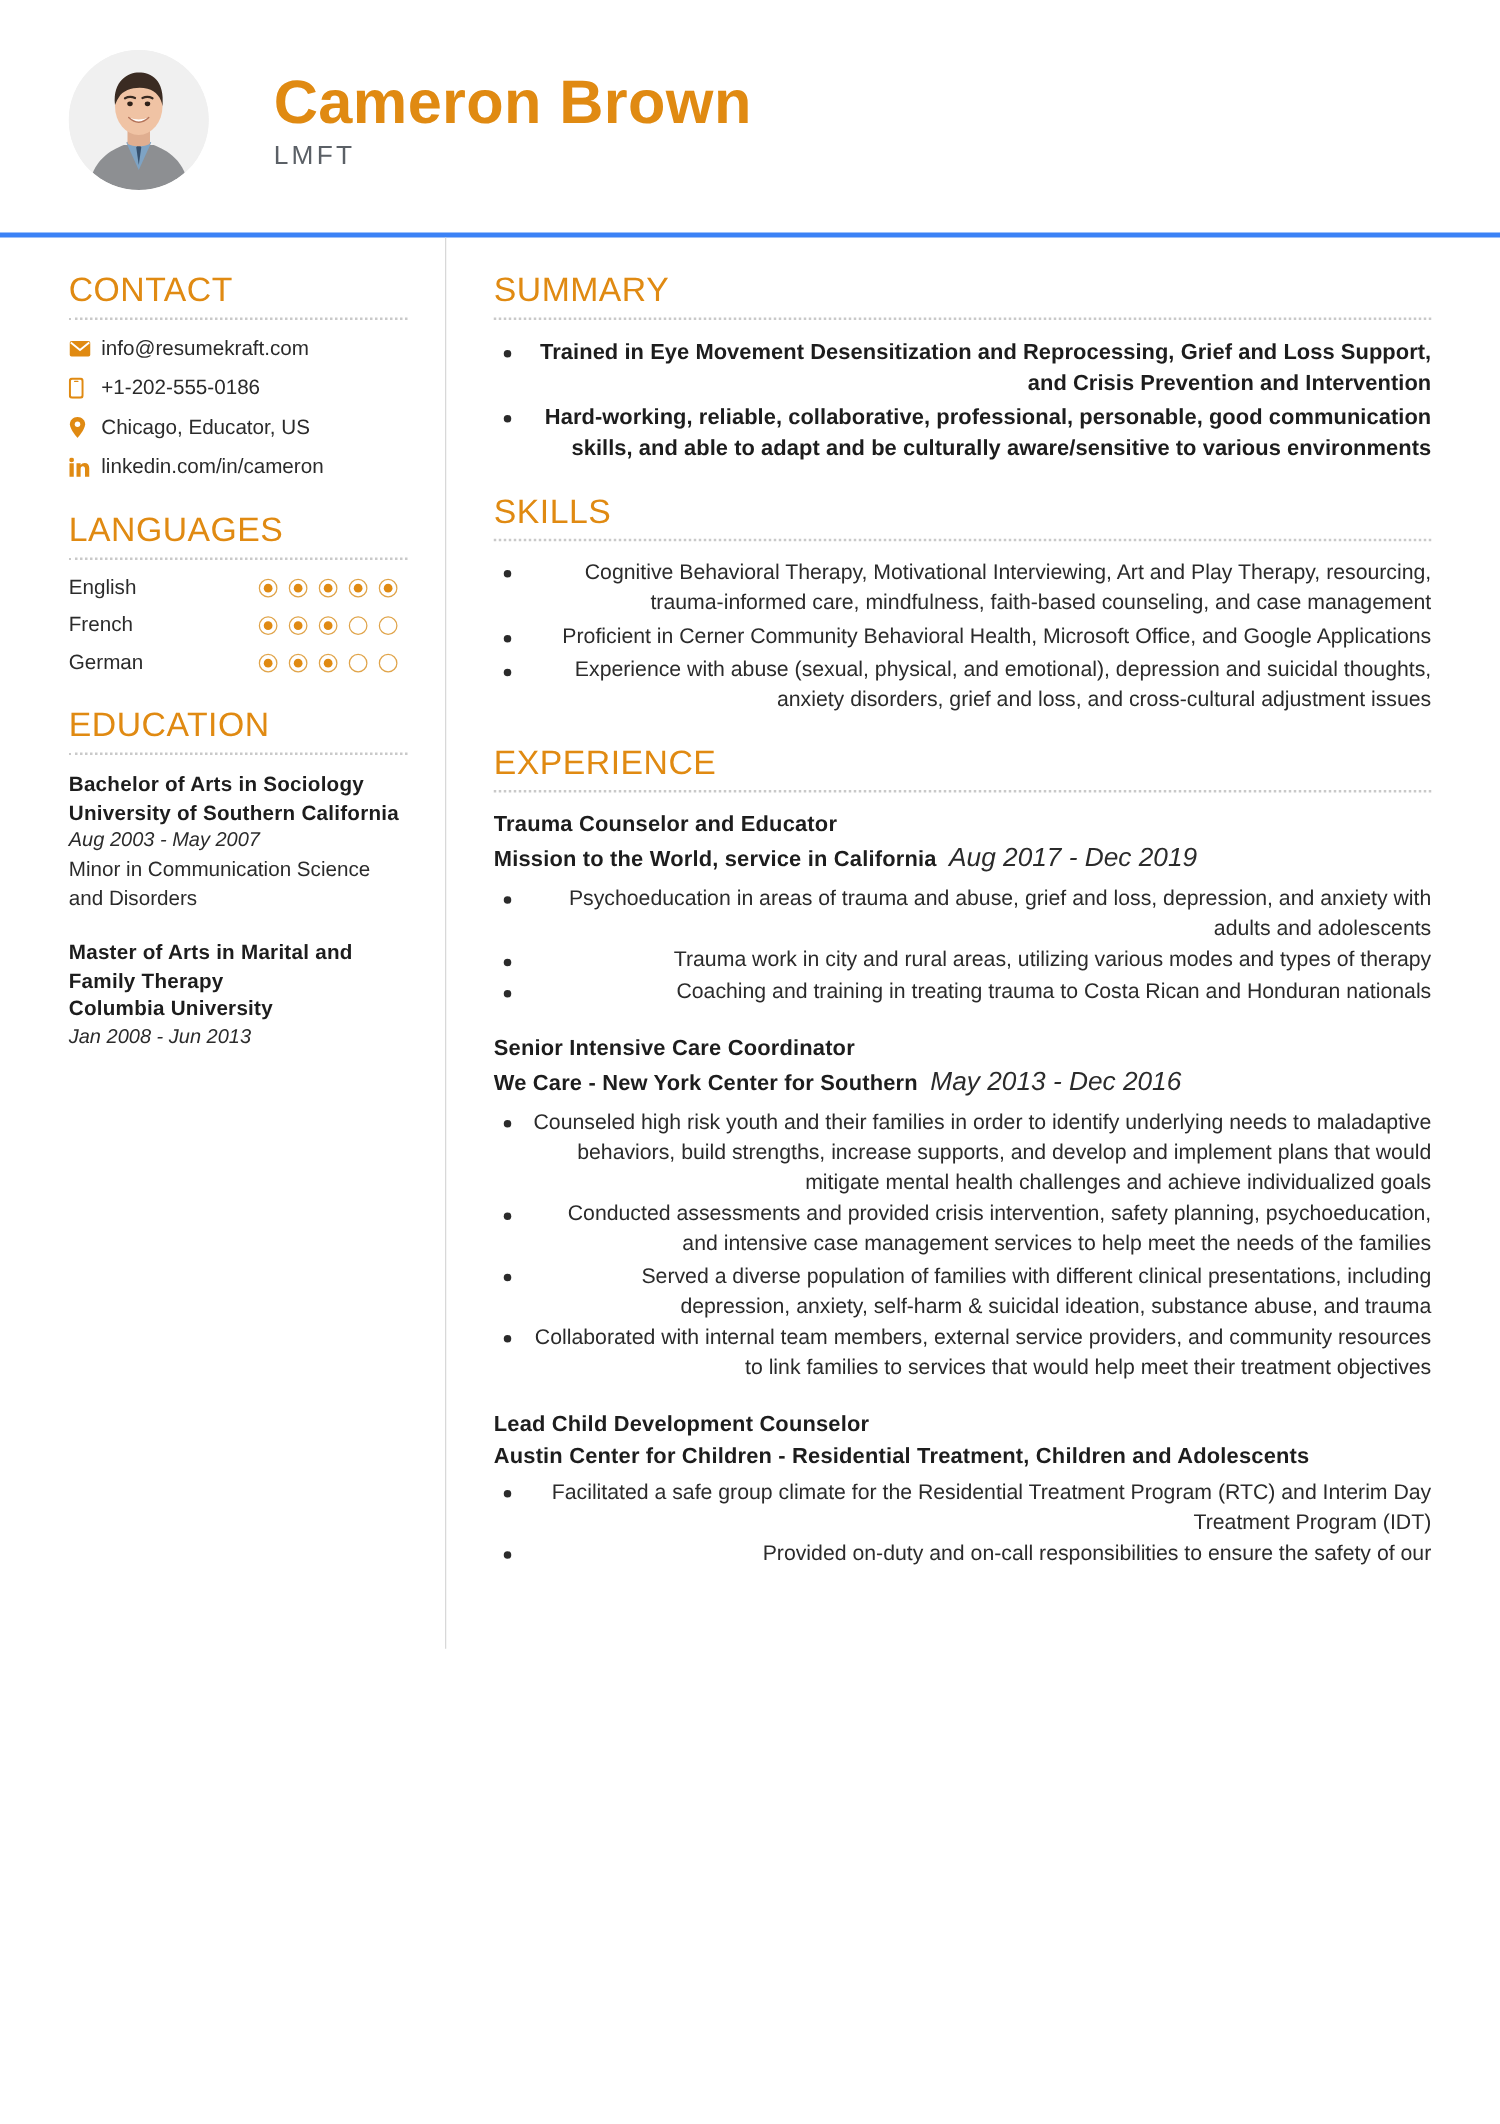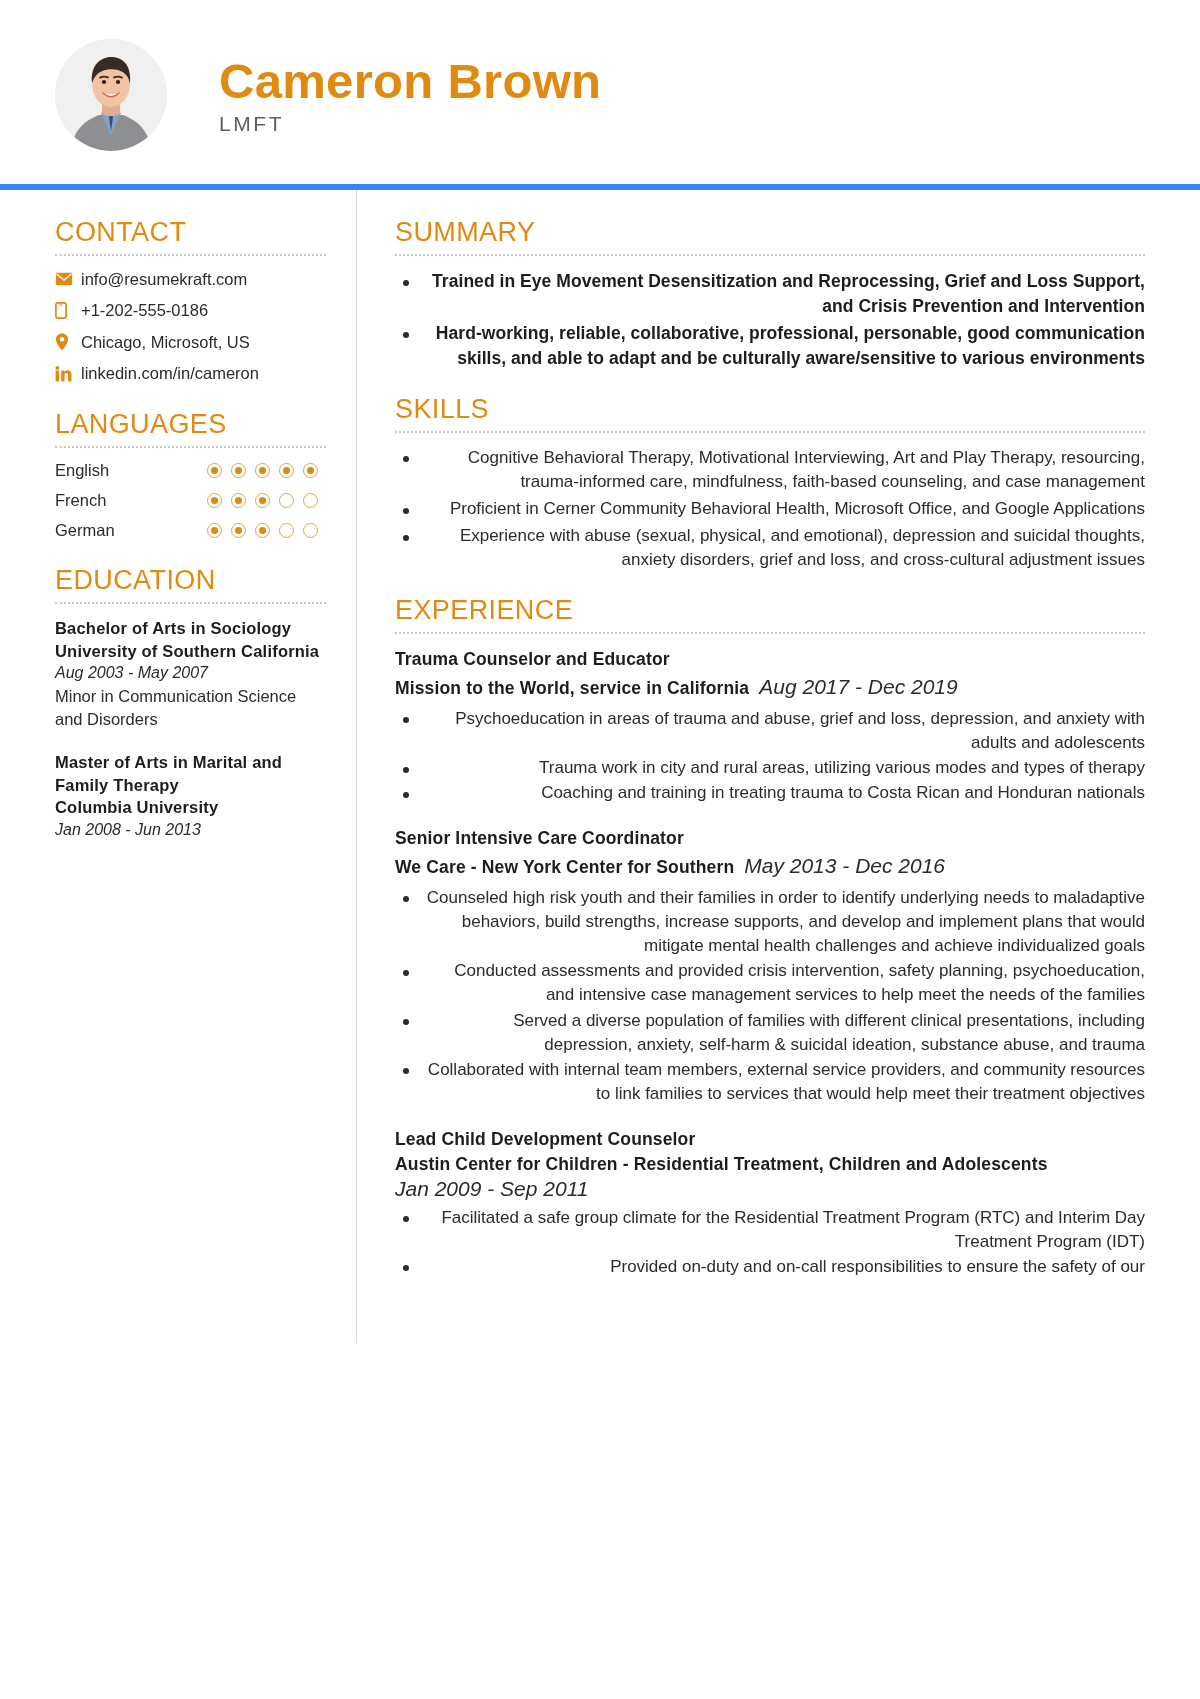--- a/index.html
+++ b/index.html
@@ -14,21 +14,21 @@
     min-height: 1699px;
     background: #fff;
     overflow: hidden;
   }
 
   
   .header {
     display: flex;
     align-items: center;
     padding: 34px 0 28px 55px;
-    border-bottom: 6px solid #3b82f6;
+    border-bottom: 4px solid #3b82f6;
     min-height: 190px;
   }
   .avatar {
     width: 112px; height: 112px;
     border-radius: 50%;
     overflow: hidden;
     flex: 0 0 112px;
     background: #efefef;
     position: relative;
   }
@@ -280,21 +280,21 @@
           <span class="contact-txt">+1-202-555-0186</span>
         </div>
 
         <div class="contact-row">
           <span class="contact-ico">
             <svg width="14" height="18" viewBox="0 0 14 18">
                 <path d="M7 0.6 C3.4 0.6 0.9 3.2 0.9 6.4 C0.9 10.6 7 17.4 7 17.4 C7 17.4 13.1 10.6 13.1 6.4 C13.1 3.2 10.6 0.6 7 0.6 Z" fill="#E08A12"></path>
                 <circle cx="7" cy="6.3" r="2.2" fill="#fff"></circle>
               </svg>
           </span>
-          <span class="contact-txt">Chicago, Microsoft, US</span>
+          <span class="contact-txt">Chicago, Educator, US</span>
         </div>
 
         <div class="contact-row">
           <span class="contact-ico">
             <svg width="17" height="16" viewBox="0 0 17 16">
                 <rect x="0.6" y="4.6" width="3.4" height="10.8" fill="#E08A12"></rect>
                 <circle cx="2.3" cy="1.9" r="1.9" fill="#E08A12"></circle>
                 <path d="M6.2 4.6 h3.3 v1.5 c0.6 -1.1 1.9 -1.8 3.2 -1.8 c2.3 0 3.7 1.4 3.7 4.1 v7 h-3.4 v-6.3 c0 -1.4 -0.6 -2.1 -1.7 -2.1 c-1.2 0 -1.8 0.8 -1.8 2.1 v6.3 h-3.3 Z" fill="#E08A12"></path>
               </svg>
           </span>
@@ -406,21 +406,20 @@
             <li>Served a diverse population of families with different clinical presentations, including depression, anxiety, self-harm &amp; suicidal ideation, substance abuse, and trauma</li>
             <li>Collaborated with internal team members, external service providers, and community resources to link families to services that would help meet their treatment objectives</li>
           </ul>
         </div>
 
         <div class="exp-item">
           <div class="exp-title">Lead Child Development Counselor</div>
           <div class="exp-line">
             <span>Austin Center for Children - Residential Treatment, Children and Adolescents</span>
           </div>
-          <div class="exp-date block">Jan 2009 - Sep 2011</div>
           <ul class="blist">
             <li>Facilitated a safe group climate for the Residential Treatment Program (RTC) and Interim Day Treatment Program (IDT)</li>
             <li>Provided on-duty and on-call responsibilities to ensure the safety of our</li>
           </ul>
         </div>
 
       </div>
 
     </div>
   </div>

